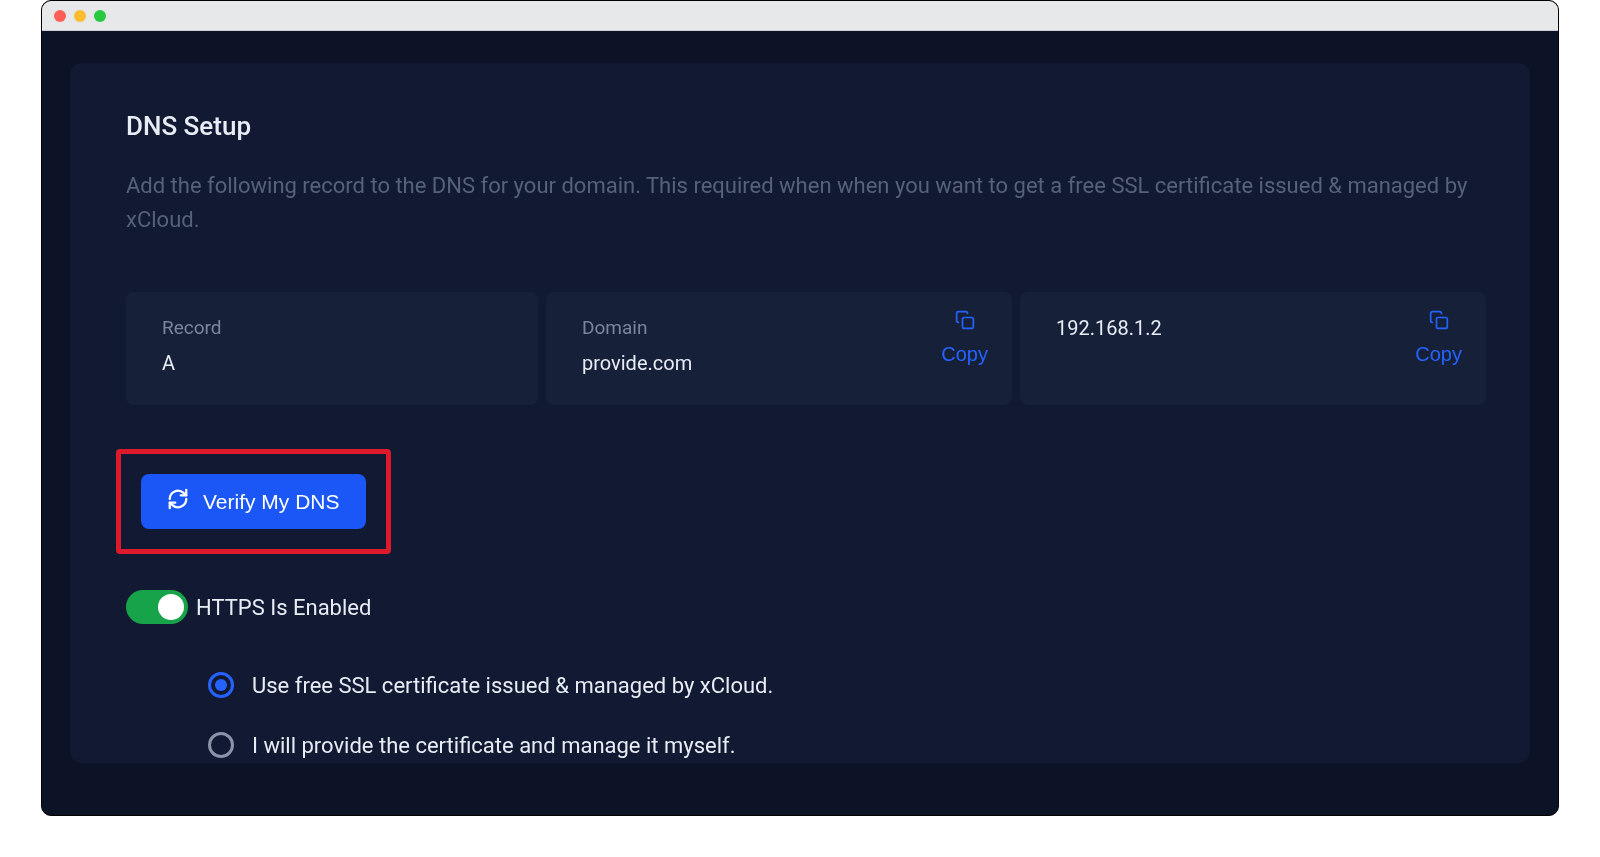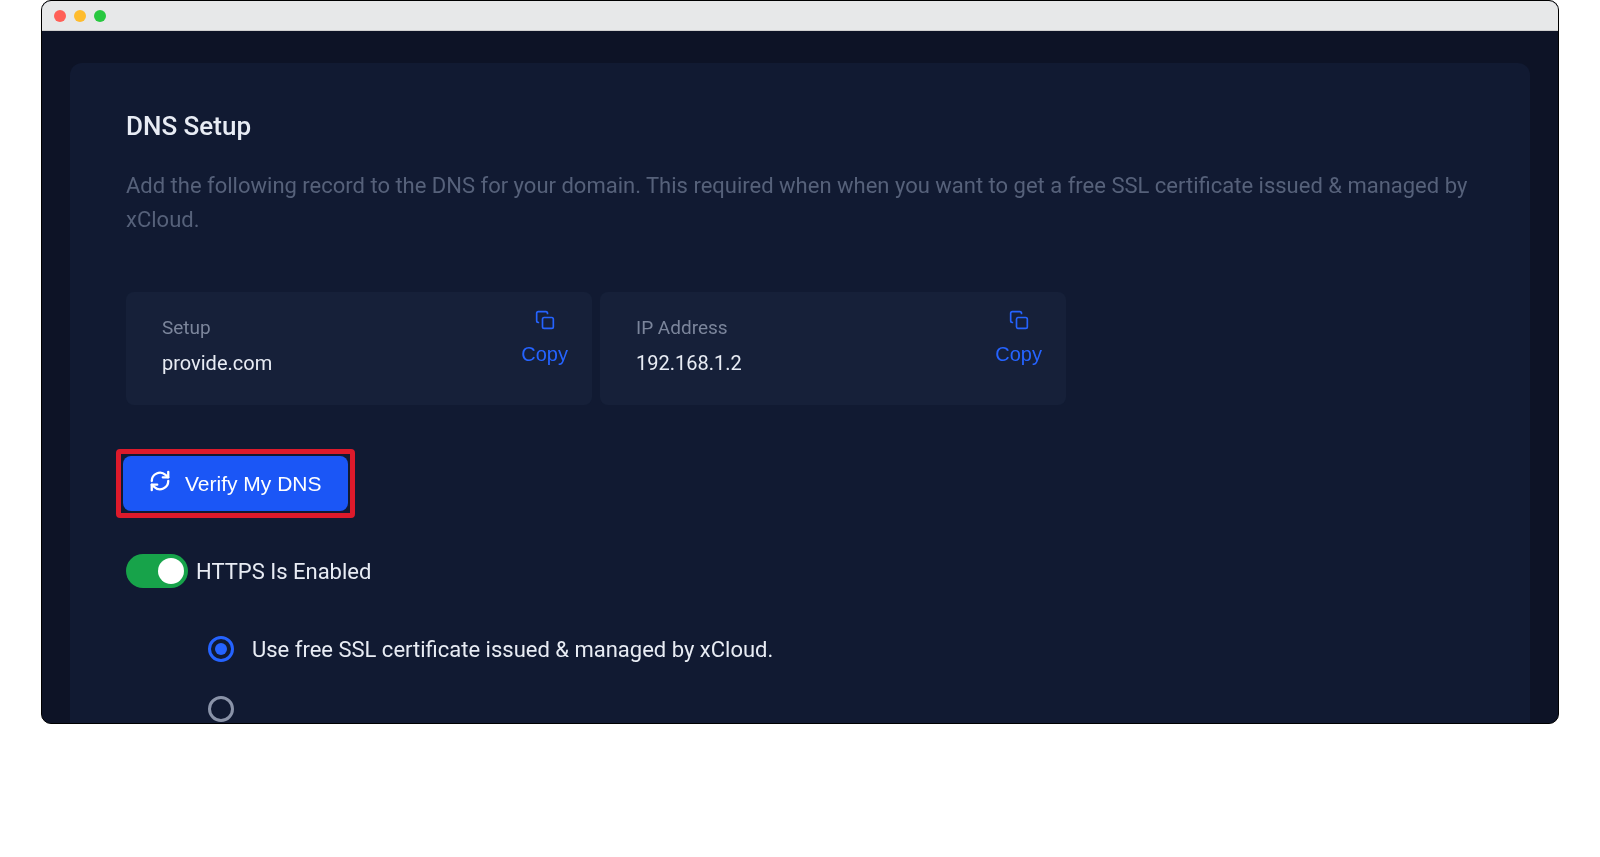--- a/index.html
+++ b/index.html
@@ -5,21 +5,21 @@
   * { margin: 0; padding: 0; box-sizing: border-box; }
   body {
     font-family: -apple-system, BlinkMacSystemFont, 'Segoe UI', Roboto, Helvetica, Arial, sans-serif;
     background: #fff;
     width: 1600px;
     height: 857px;
     overflow: hidden;
   }
   .window-frame {
     width: 1518px;
-    height: 724px;
+    height: 816px;
     margin: 0 auto;
     border: 1px solid #000;
     border-radius: 10px;
     overflow: hidden;
     background: #0d1326;
   }
   .titlebar {
     height: 30px;
     background: #e7e8e9;
     display: flex;
@@ -94,21 +94,21 @@
     border: none;
     flex-direction: column;
   }
   .copy-btn svg { width: 20px; height: 20px; }
   .verify-wrap {
     display: inline-block;
     border: 5px solid #dd1a2b;
     border-radius: 4px;
     margin-left: -10px;
     margin-bottom: 36px;
-    padding: 2px;
+    padding: 20px;
   }
   .verify-btn {
     background: #1b56f6;
     color: #fff;
     border: none;
     border-radius: 8px;
     padding: 14px 26px;
     font-size: 21px;
     display: flex;
     align-items: center;
@@ -186,44 +186,47 @@
     <div class="dot red"></div>
     <div class="dot yellow"></div>
     <div class="dot green"></div>
   </div>
   <div class="app-body">
     <div class="card">
       <h1>DNS Setup</h1>
       <p class="desc">Add the following record to the DNS for your domain. This required when when you want to get a free SSL certificate issued &amp; managed by xCloud.</p>
 
       <div class="dns-row">
+        <div class="dns-box record">
+          <div class="dns-label">Record</div>
+          <div class="dns-value">A</div>
+        </div>
         <div class="dns-box domain">
           <button class="copy-btn">
             <span>
               <svg viewBox="0 0 24 24" fill="none" stroke="#2563ff" stroke-width="2">
                   <rect x="9" y="9" width="13" height="13" rx="2"></rect>
                   <path d="M5 15H4a2 2 0 0 1-2-2V4a2 2 0 0 1 2-2h9a2 2 0 0 1 2 2v1"></path>
                 </svg>
             </span>
             <span>Copy</span>
           </button>
-          <div class="dns-label">Setup</div>
+          <div class="dns-label">Domain</div>
           <div class="dns-value">provide.com</div>
         </div>
         <div class="dns-box ip">
           <button class="copy-btn">
             <span>
               <svg viewBox="0 0 24 24" fill="none" stroke="#2563ff" stroke-width="2">
                   <rect x="9" y="9" width="13" height="13" rx="2"></rect>
                   <path d="M5 15H4a2 2 0 0 1-2-2V4a2 2 0 0 1 2-2h9a2 2 0 0 1 2 2v1"></path>
                 </svg>
             </span>
             <span>Copy</span>
           </button>
-          <div class="dns-label">IP Address</div>
           <div class="dns-value">192.168.1.2</div>
         </div>
       </div>
 
       <div class="verify-wrap">
         <button class="verify-btn">
           <span>
             <svg viewBox="0 0 24 24" fill="none" stroke="#fff" stroke-width="2.5" stroke-linecap="round" stroke-linejoin="round">
                 <path d="M21 2v6h-6"></path>
                 <path d="M3 12a9 9 0 0 1 15-6.7L21 8"></path>
@@ -244,18 +247,19 @@
 
       <div class="radio-group">
         <div class="radio-row">
           <div class="radio-outer selected">
             <div class="radio-inner"></div>
           </div>
           <div class="radio-label">Use free SSL certificate issued &amp; managed by xCloud.</div>
         </div>
         <div class="radio-row">
           <div class="radio-outer"></div>
+          <div class="radio-label">I will provide the certificate and manage it myself.</div>
         </div>
       </div>
 
     </div>
   </div>
 </div>
 
 </body></html>

